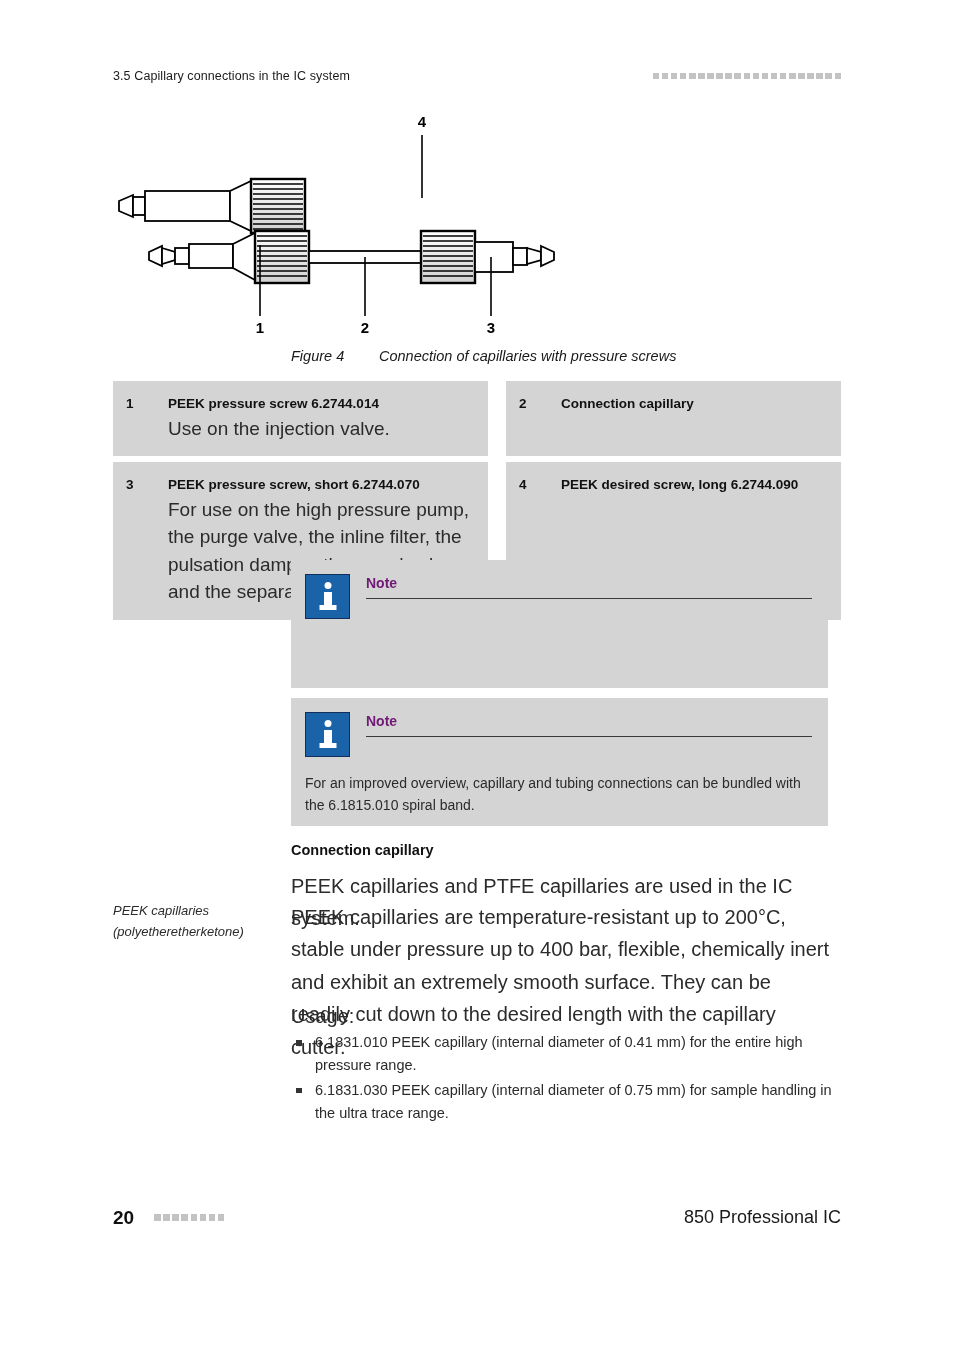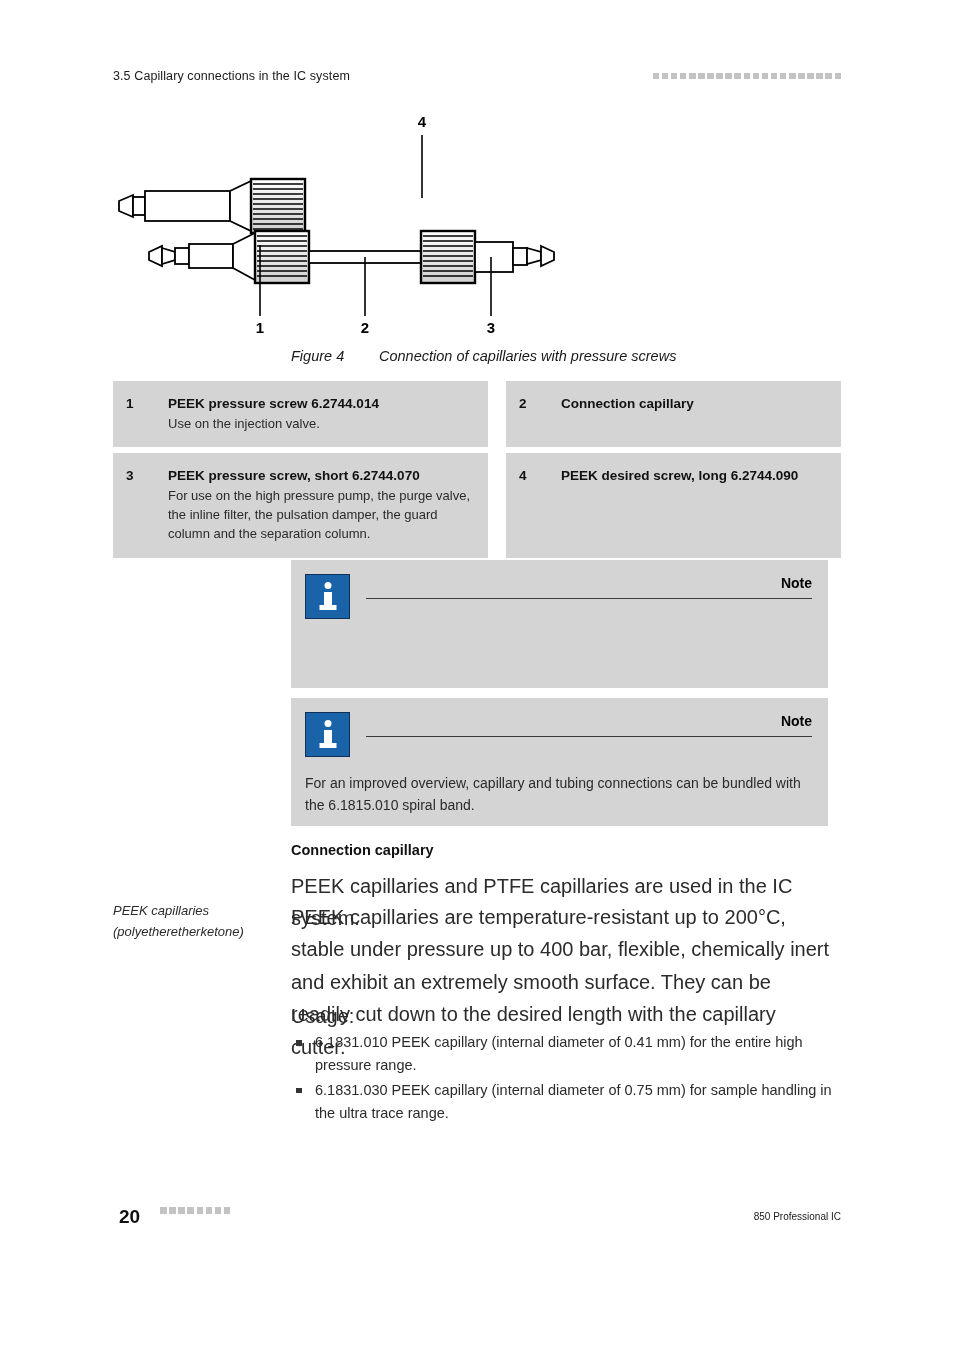--- a/index.html
+++ b/index.html
@@ -90,21 +90,21 @@
     line-height: 1.42;
   }
   .legend-body { flex: 1 1 auto; }
   .legend-title {
     font-weight: bold;
     font-size: 13.5px;
     color: #111;
     line-height: 1.45;
   }
   .legend-desc {
-    font-size: 13px;
+    font-size: 19px;
     color: #2b2b2b;
     line-height: 1.45;
     margin-top: 1px;
   }
 
   
   .note-box {
     position: absolute;
     left: 291px;
     width: 537px;
@@ -150,23 +150,22 @@
     width: 17px; height: 5px;
     background: #ffffff;
   }
   .note-title-wrap {
     flex: 1 1 auto;
     padding-top: 1px;
   }
   .note-title {
     font-weight: bold;
     font-size: 14px;
-    color: #000000;
+    color: #701a75;
     line-height: 1.2;
-    text-align: right;
   }
   .note-rule {
     margin-top: 6px;
     border-bottom: 1.4px solid #3a3a3a;
     width: 100%;
   }
   .note-text {
     margin-top: 16px;
     font-size: 14px;
     color: #2b2b2b;
@@ -233,29 +232,29 @@
   
   .page-footer {
     position: absolute;
     left: 113px;
     top: 1207px;
     width: 728px;
     display: flex;
     align-items: center;
     justify-content: space-between;
   }
-  .footer-left { display: flex; align-items: flex-start; gap: 20px; margin-left: 6px; }
+  .footer-left { display: flex; align-items: center; gap: 20px; }
   .page-number {
     font-size: 19px;
     font-weight: bold;
     color: #111;
     line-height: 1;
   }
   .footer-right {
-    font-size: 10px;
+    font-size: 18px;
     color: #1a1a1a;
     white-space: nowrap;
     text-align: right;
   }
 </style>
 </head>
 <body>
 
 <div class="page-header">
   <div class="header-title">3.5 Capillary connections in the IC system</div>

